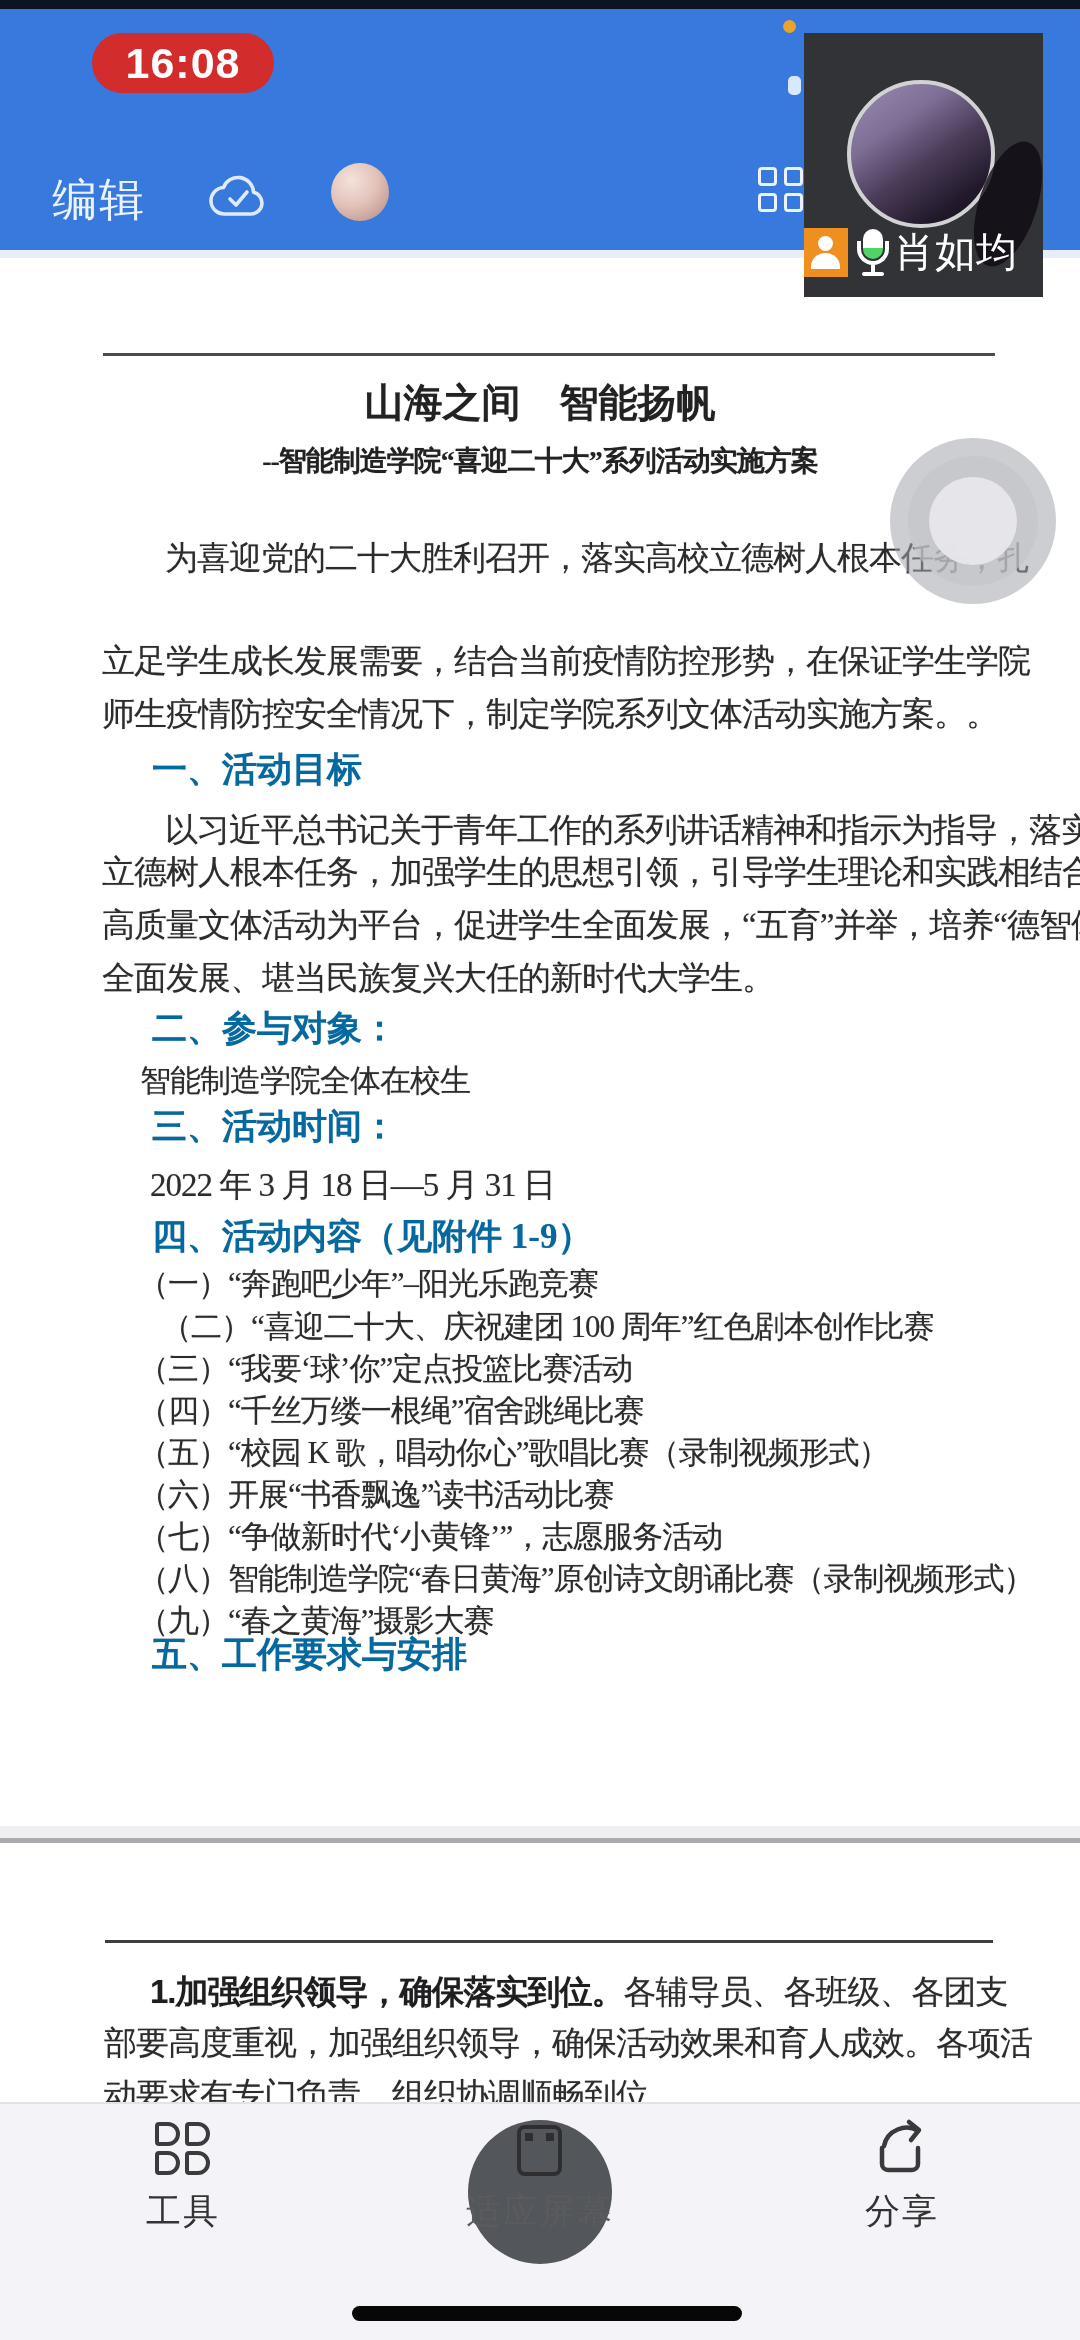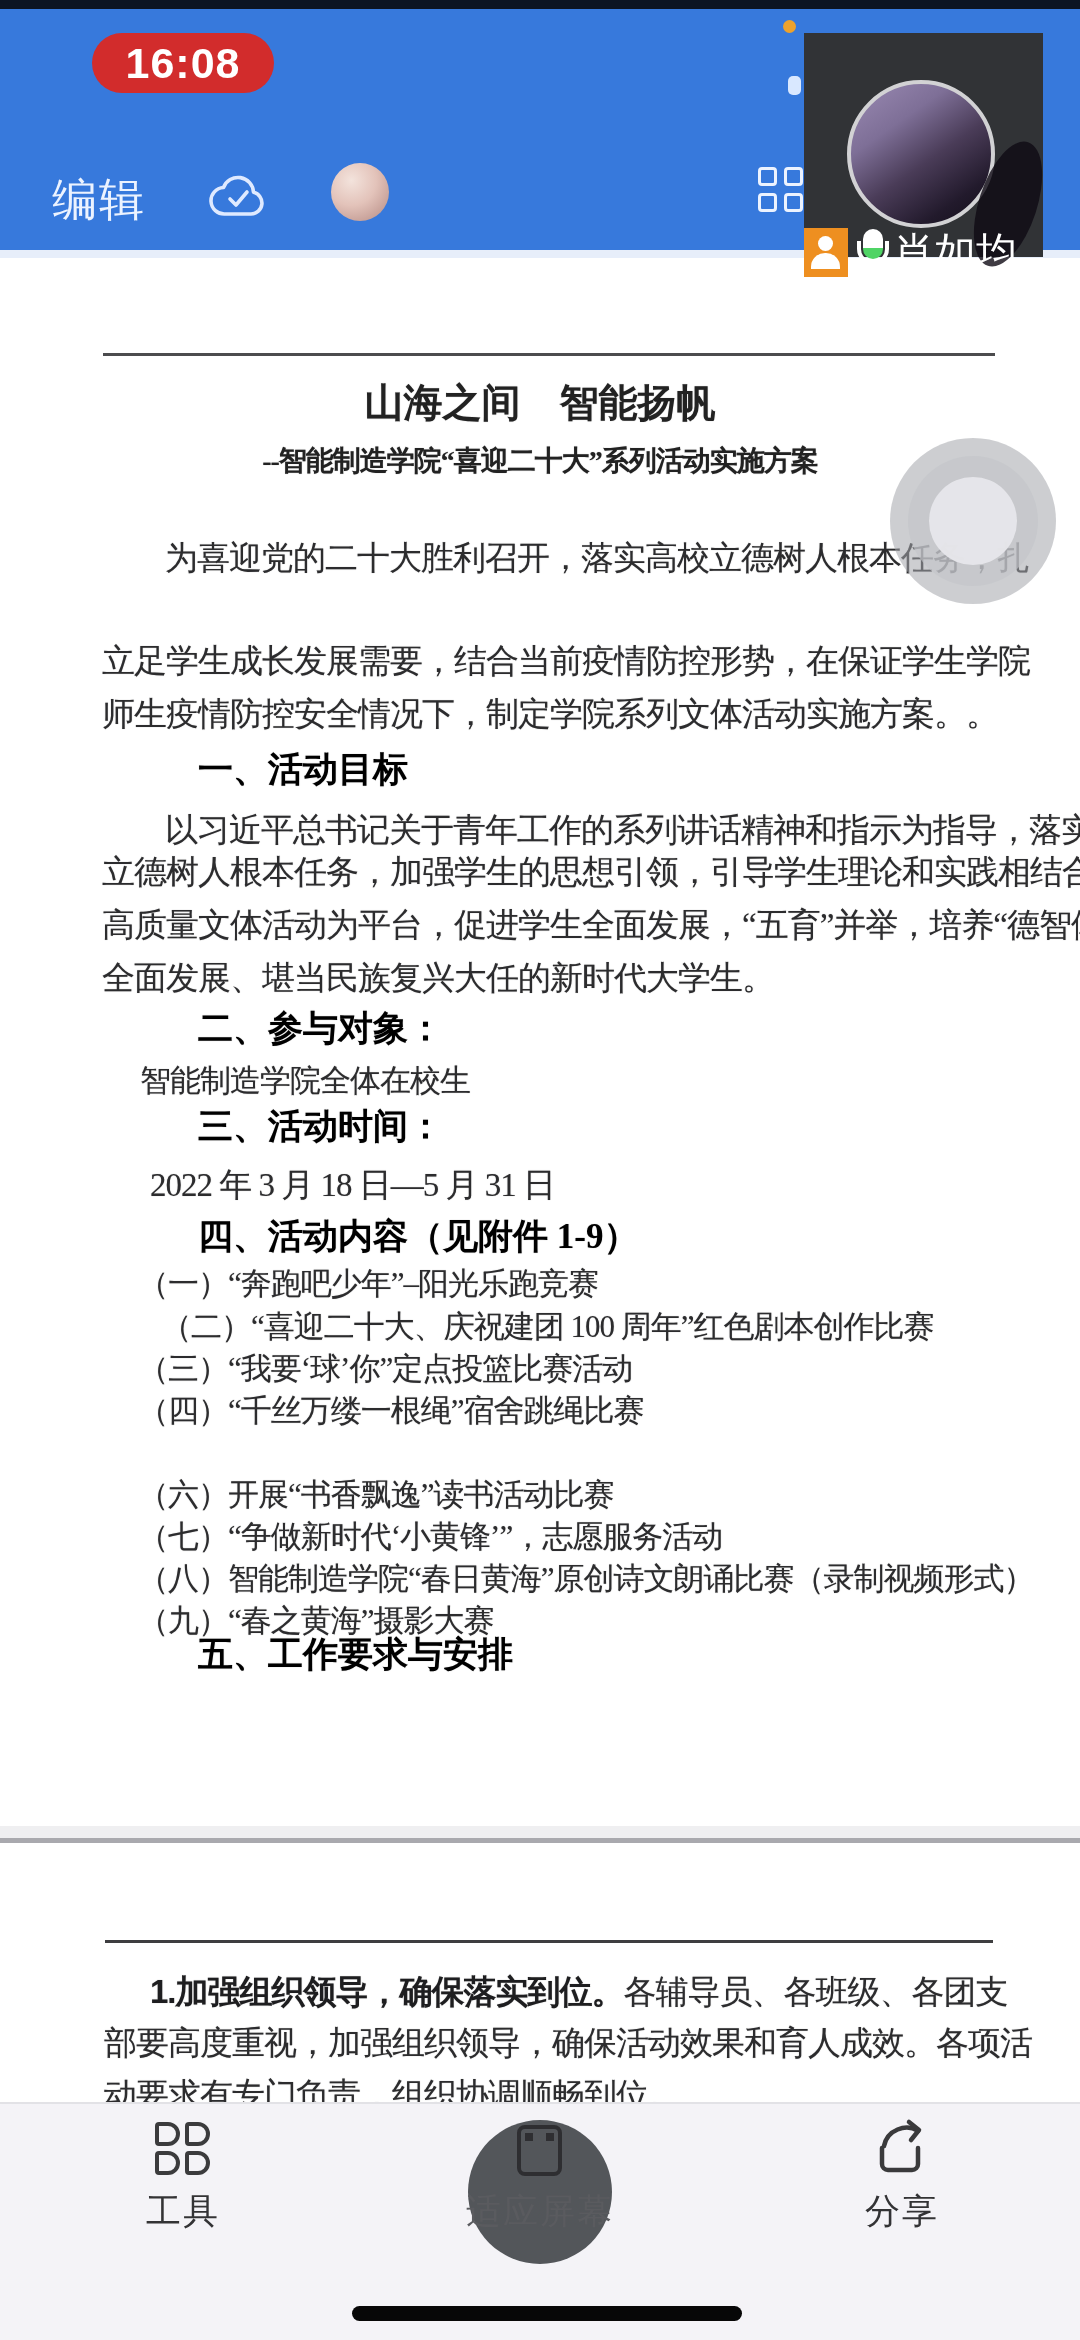--- a/index.html
+++ b/index.html
@@ -19,21 +19,21 @@
   .cloudicon{left:205px;top:170px;width:66px;height:52px;}
   .hdr-avatar{left:331px;top:163px;width:58px;height:58px;border-radius:50%;
       background:radial-gradient(circle at 35% 30%,#f3e3dc 0%,#e3c3ba 45%,#c9a39b 75%,#b18a85 100%);}
   .gridicon{left:758px;top:167px;width:46px;height:50px;display:grid;
             grid-template-columns:19px 19px;grid-template-rows:19px 19px;gap:7px;}
   .gridicon span{border:3.5px solid #ecf3ff;border-radius:4px;box-sizing:border-box;}
   .statdot{left:783px;top:20px;width:13px;height:13px;border-radius:50%;background:#eda22c;}
   .statdash{left:788px;top:76px;width:13px;height:19px;border-radius:5px;background:#d9e8ff;}
 
   
-  .pov{left:804px;top:33px;width:239px;height:224px;background:#313336;z-index:30;}
+  .pov{left:804px;top:33px;width:239px;height:264px;background:#313336;z-index:30;}
   .pov-avatar{left:43px;top:47px;width:148px;height:148px;border-radius:50%;
       border:4px solid #d2d2d4;box-sizing:border-box;
       background:linear-gradient(145deg,#9b8bb4 0%,#7e6f97 30%,#4a3c58 55%,#221a2c 80%,#120d18 100%);}
   .pov-hair{left:128px;top:55px;width:58px;height:130px;border-radius:50%;
       background:rgba(15,10,20,.8);transform:rotate(18deg);}
   .pov-row{left:0;top:195px;width:239px;height:49px;display:flex;align-items:center;}
   .badge{width:44px;height:49px;background:#ee8f20;position:relative;flex:0 0 auto;}
   .badge .p-head{position:absolute;left:14px;top:8px;width:15px;height:15px;border-radius:50%;background:#fff;}
   .badge .p-body{position:absolute;left:7px;top:25px;width:29px;height:16px;border-radius:14px 14px 0 0;background:#fff;}
   .mic{position:relative;width:34px;height:48px;margin-left:8px;flex:0 0 auto;}
@@ -46,21 +46,21 @@
   .pov-name{color:#fff;font-size:41px;margin-left:4px;white-space:nowrap;}
 
   
   .doc{left:0;top:258px;width:1080px;height:1844px;background:#fff;
        font-family:"Liberation Serif","DejaVu Serif",serif;}
   .rule1{left:103px;top:95px;width:892px;height:3px;background:#4c4c4e;}
   .docline{position:absolute;white-space:nowrap;color:#2c2c2e;font-size:33px;
            letter-spacing:-1px;text-shadow:0 0 1px rgba(40,40,40,.4);}
   .ttl{width:1080px;text-align:center;font-weight:bold;font-size:39px;color:#222;letter-spacing:0;}
   .sub{width:1080px;text-align:center;font-weight:bold;font-size:28px;color:#222;letter-spacing:-1px;}
-  .hd{font-weight:bold;font-size:35px;color:#000000;letter-spacing:0;margin-left:46px;}
+  .hd{font-weight:bold;font-size:35px;color:#0369a1;letter-spacing:0;}
   .lst{font-size:31px;}
   .b{font-weight:bold;color:#1e1e20;}
 
   .sep-band{left:0;top:1826px;width:1080px;height:12px;background:#efeff1;}
   .sep-line{left:0;top:1838px;width:1080px;height:5px;background:#a9a9ae;}
   .rule2{left:105px;top:1940px;width:888px;height:3px;background:#3e3e40;}
 
   
   .ball{left:890px;top:438px;width:166px;height:166px;border-radius:50%;
         background:rgba(164,166,172,.55);z-index:5;}
@@ -156,20 +156,21 @@
 
     <div class="docline hd" style="left:152px;top:845px;">三、活动时间：</div>
     <div class="docline" style="left:150px;top:905px;">2022 年 3 月 18 日—5 月 31 日</div>
 
     <div class="docline hd" style="left:152px;top:955px;">四、活动内容（见附件 1-9）</div>
 
     <div class="docline lst" style="left:138px;top:1005px;">（一）“奔跑吧少年”–阳光乐跑竞赛</div>
     <div class="docline lst" style="left:153px;top:1048px;margin-left:8px;">（二）“喜迎二十大、庆祝建团 100 周年”红色剧本创作比赛</div>
     <div class="docline lst" style="left:138px;top:1090px;">（三）“我要‘球’你”定点投篮比赛活动</div>
     <div class="docline lst" style="left:138px;top:1132px;">（四）“千丝万缕一根绳”宿舍跳绳比赛</div>
+    <div class="docline lst" style="left:138px;top:1174px;">（五）“校园 K 歌，唱动你心”歌唱比赛（录制视频形式）</div>
     <div class="docline lst" style="left:138px;top:1216px;">（六）开展“书香飘逸”读书活动比赛</div>
     <div class="docline lst" style="left:138px;top:1258px;">（七）“争做新时代‘小黄锋’”，志愿服务活动</div>
     <div class="docline lst" style="left:138px;top:1300px;">（八）智能制造学院“春日黄海”原创诗文朗诵比赛（录制视频形式）</div>
     <div class="docline lst" style="left:138px;top:1342px;">（九）“春之黄海”摄影大赛</div>
 
     <div class="docline hd" style="left:152px;top:1373px;">五、工作要求与安排</div>
   </div>
 
   <div class="abs sep-band"></div>
   <div class="abs sep-line"></div>

